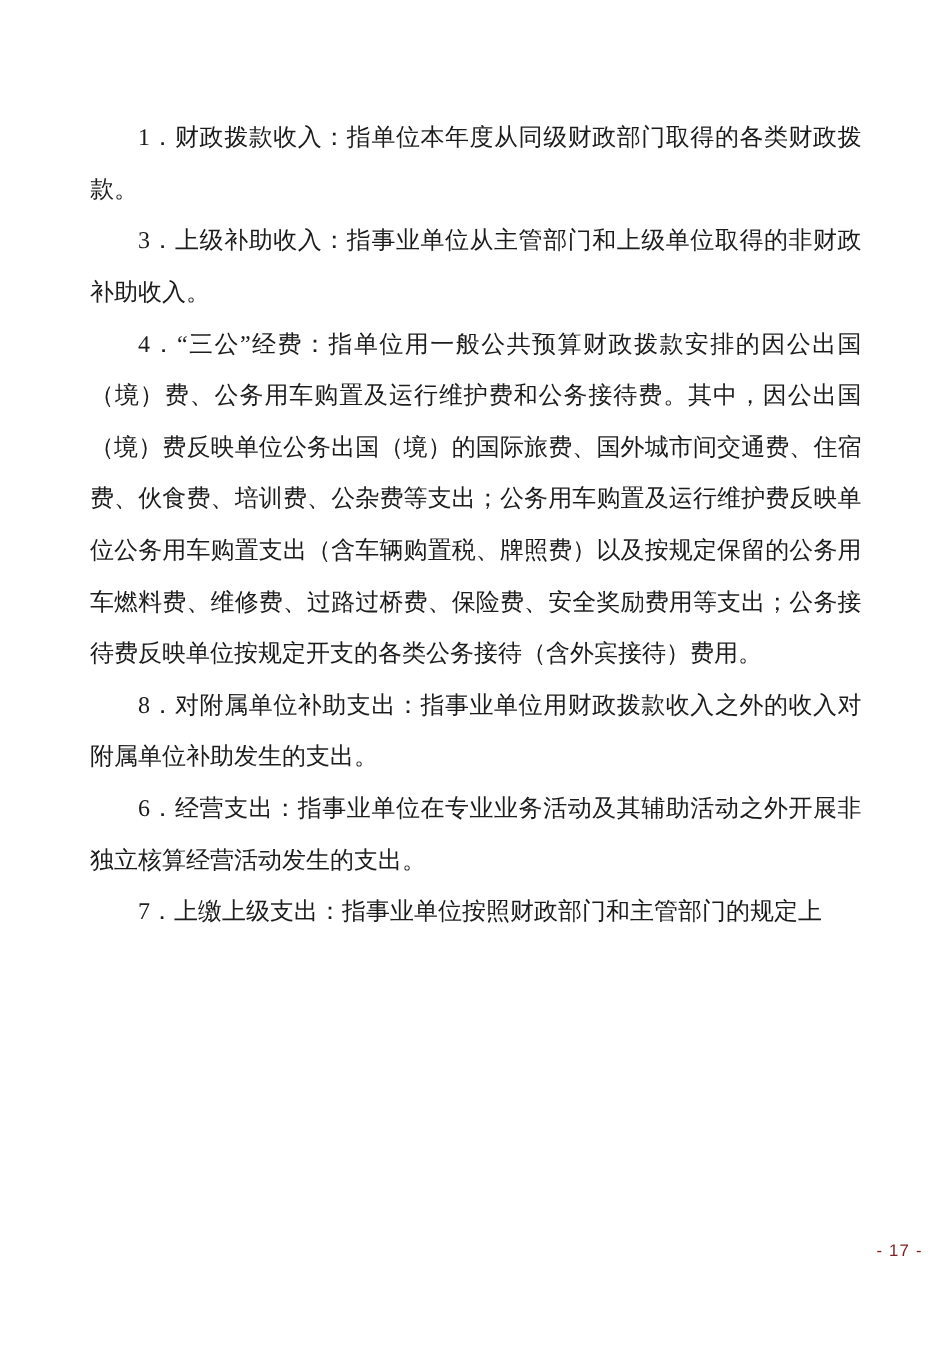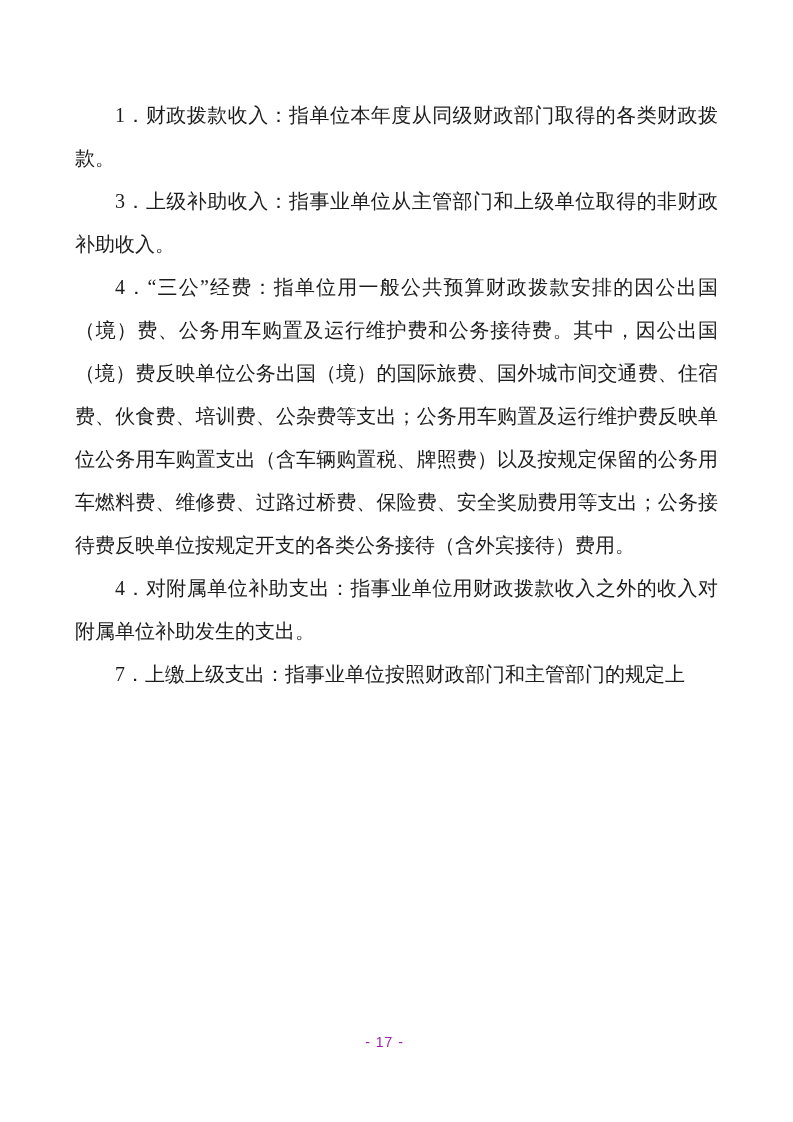--- a/index.html
+++ b/index.html
@@ -29,34 +29,35 @@
     margin: 0;
     padding: 0;
     text-indent: 2em;
     word-break: break-all;
   }
   .footer {
     position: absolute;
     left: 0;
     right: 0;
     top: 1034px;
-    text-align: center;
+    text-align: right;
     font-family: "Liberation Sans", "DejaVu Sans", sans-serif;
     font-size: 14px;
-    color: #a21caf;
+    color: #7f1d1d;
     letter-spacing: 1px;
   }
 </style>
 </head>
 <body>
 
 <div class="page">
   <div class="content">
     <p class="para">1．财政拨款收入：指单位本年度从同级财政部门取得的各类财政拨款。</p>
     <p class="para">3．上级补助收入：指事业单位从主管部门和上级单位取得的非财政补助收入。</p>
     <p class="para">4．“三公”经费：指单位用一般公共预算财政拨款安排的因公出国（境）费、公务用车购置及运行维护费和公务接待费。其中，因公出国（境）费反映单位公务出国（境）的国际旅费、国外城市间交通费、住宿费、伙食费、培训费、公杂费等支出；公务用车购置及运行维护费反映单位公务用车购置支出（含车辆购置税、牌照费）以及按规定保留的公务用车燃料费、维修费、过路过桥费、保险费、安全奖励费用等支出；公务接待费反映单位按规定开支的各类公务接待（含外宾接待）费用。</p>
-    <p class="para">4．对附属单位补助支出：指事业单位用财政拨款收入之外的收入对附属单位补助发生的支出。</p>
+    <p class="para">8．对附属单位补助支出：指事业单位用财政拨款收入之外的收入对附属单位补助发生的支出。</p>
+    <p class="para">6．经营支出：指事业单位在专业业务活动及其辅助活动之外开展非独立核算经营活动发生的支出。</p>
     <p class="para">7．上缴上级支出：指事业单位按照财政部门和主管部门的规定上</p>
   </div>
   <div class="footer">
     <span>- 17 -</span>
   </div>
 </div>
 
 </body></html>

